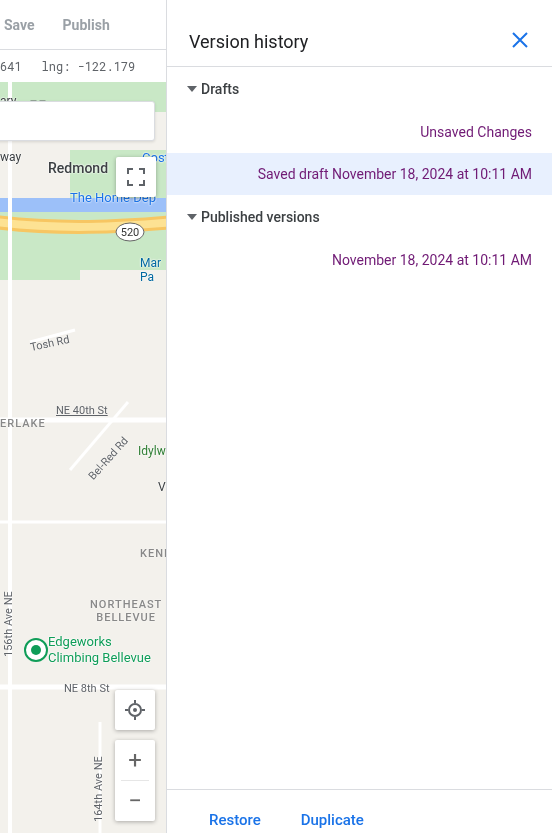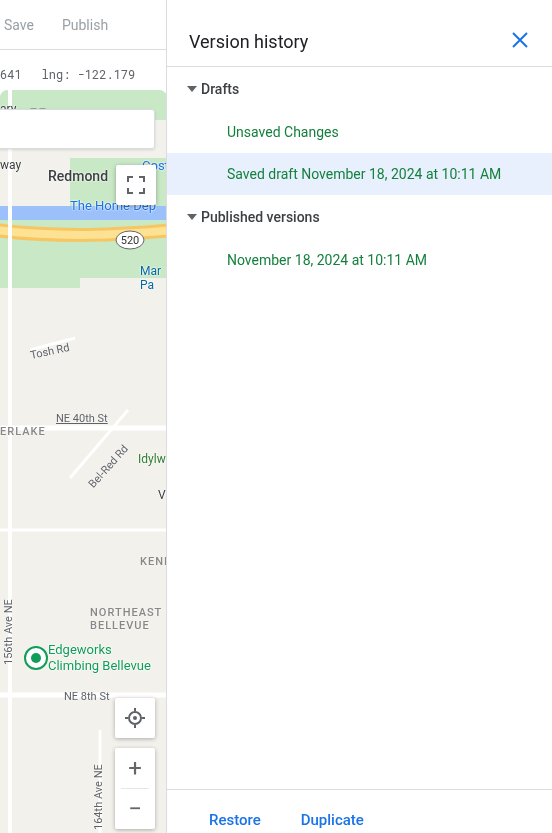--- a/index.html
+++ b/index.html
@@ -23,39 +23,38 @@
   }
   .toolbar {
     height: 50px;
     border-bottom: 1px solid #dadce0;
     display: flex;
     align-items: center;
     gap: 28px;
     padding-left: 4px;
     font-size: 14px;
     color: #9aa0a6;
+    font-weight: bold;
   }
   .coords-bar {
     height: 32px;
     display: flex;
     align-items: center;
     gap: 20px;
     font-family: 'Roboto Mono', Menlo, Consolas, monospace;
     font-size: 12px;
     color: #5f6368;
     padding-left: 0;
-    margin-top: 8px;
   }
   .map-area {
     position: relative;
     width: 167px;
     height: 751px;
     background: #f3f1ec;
     overflow: hidden;
-    border-radius: 8px;
   }
   .map-svg { position:absolute; left:0; top:0; }
   .search-box {
     position: absolute;
     left: -10px; top: 19px;
     width: 165px; height: 40px;
     background: #fff;
     border: 1px solid #dadce0;
     border-radius: 3px;
     box-shadow: 0 1px 3px rgba(0,0,0,0.12);
@@ -84,21 +83,21 @@
   }
   .poi-label {
     position:absolute;
     left: 48px;
     color:#0f9d58;
     font-size:13px;
     line-height:1.2;
     text-shadow:0 0 2px #fff,0 0 2px #fff,0 0 2px #fff;
   }
   .map-label { position:absolute; font-size:12px; color:#3c4043; text-shadow:0 0 2px #fff,0 0 2px #fff; }
-  .neigh-label { position:absolute; font-size:11px; letter-spacing:1px; color:#888; font-weight:500; text-shadow:0 0 2px #fff; text-align:left; }
+  .neigh-label { position:absolute; font-size:11px; letter-spacing:1px; color:#888; font-weight:500; text-shadow:0 0 2px #fff; text-align:center; }
   .blue-label { color:#1a73e8; }
   .road-label { position:absolute; font-size:11px; color:#5f6368; text-shadow:0 0 2px #fff; }
   .controls-stack {
     position:absolute;
     right: 12px; bottom: 12px;
     display:flex; flex-direction:column; gap:10px; align-items:center;
   }
   .loc-btn {
     width:40px;height:40px;background:#fff;border-radius:2px;
     box-shadow:0 1px 4px rgba(0,0,0,0.3);
@@ -130,22 +129,23 @@
   .panel-body{flex:1;overflow:auto;}
   .section-header{
     display:flex;align-items:center;gap:4px;
     padding:14px 20px 14px 20px;
     cursor:pointer;
   }
   .tri{width:0;height:0;border-left:5px solid transparent;border-right:5px solid transparent;border-top:6px solid #5f6368;}
   .section-title{font-size:14px;color:#3c4043;font-weight:500;}
   .version-item{
     padding:13px 20px 13px 60px;
-    font-size:14px;color:#15803d;
+    font-size:14px;color:#701a75;
     cursor:pointer;
+    text-align:right;
   }
   .version-item.selected{background:#e8f0fe;}
   .panel-footer{
     height:60px;border-top:1px solid #dadce0;
     display:flex;align-items:center;gap:40px;
     padding-left:42px;
     font-size:15px;font-weight:500;color:#1a73e8;
   }
   .footer-btn{cursor:pointer;}
   .book-icon{position:absolute;top:16px;left:30px;}

